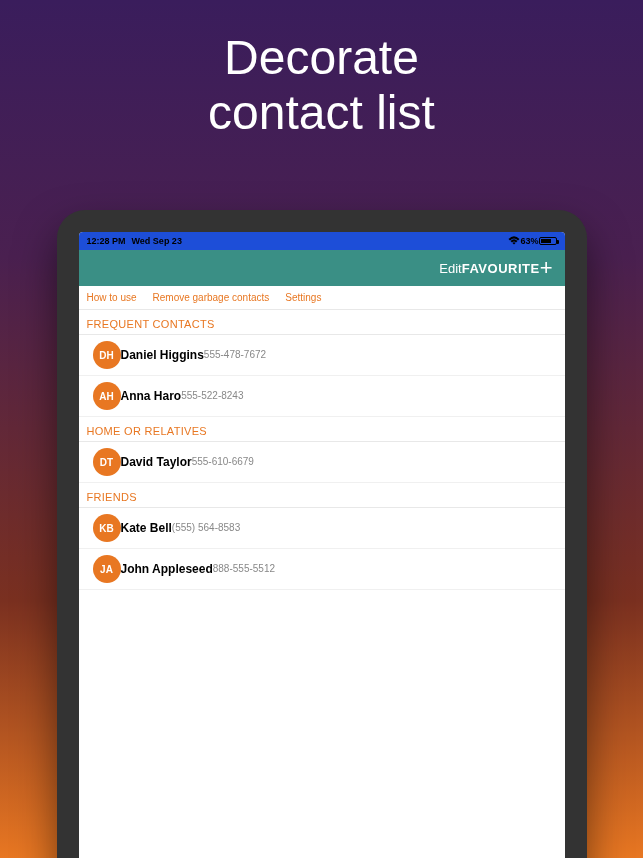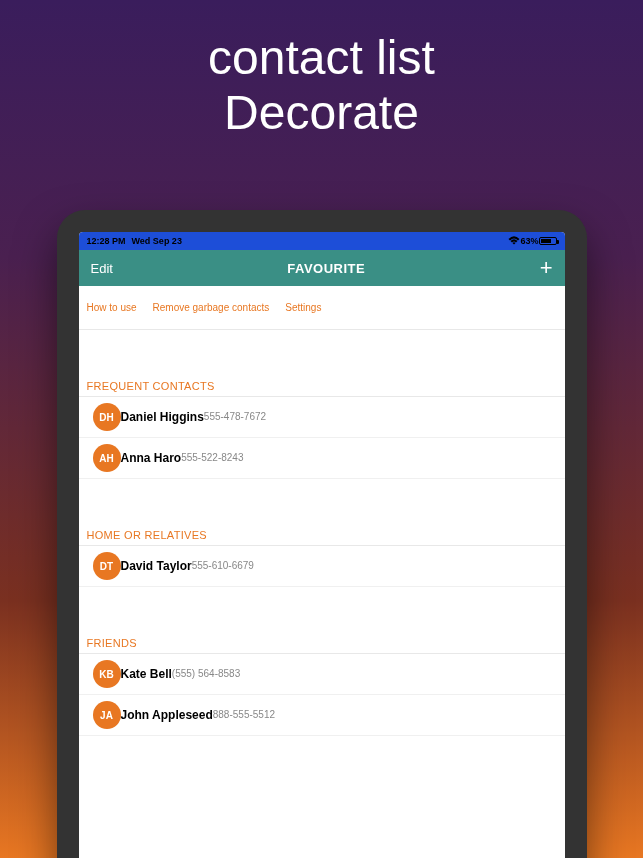--- a/index.html
+++ b/index.html
@@ -51,48 +51,47 @@
       font-weight: 600;
       color: #000000;
     }
     .status-left { display: flex; gap: 6px; }
     .status-right { display: flex; align-items: center; gap: 0; }
     .nav-bar {
       height: 36px;
       background: #3a8f85;
       display: flex;
       align-items: center;
-      justify-content: space-between;
+      justify-content: flex-end;
       padding: 0 12px;
       color: #ffffff;
     }
     .nav-edit { font-size: 13px; font-weight: 400; }
     .nav-title { font-size: 13px; font-weight: 600; letter-spacing: 0.5px; }
     .nav-add { font-size: 22px; font-weight: 300; line-height: 1; }
     .toolbar {
-      height: 44px;
+      height: 24px;
       background: #ffffff;
       display: flex;
       align-items: center;
       gap: 16px;
       padding: 0 8px;
       border-bottom: 1px solid #e8e8e8;
       font-size: 10px;
       color: #e87722;
     }
     .toolbar span { cursor: default; }
     .section-header {
       padding: 8px 8px 4px 8px;
       color: #e87722;
       font-size: 11px;
       font-weight: 500;
       letter-spacing: 0.3px;
       border-bottom: 1px solid #e8e8e8;
       background: #ffffff;
-      margin-top: 42px;
     }
     .contact-row {
       display: flex;
       align-items: center;
       padding: 6px 8px 6px 14px;
       border-bottom: 1px solid #f0f0f0;
       background: #ffffff;
     }
     .avatar {
       width: 28px;
@@ -134,22 +133,22 @@
       left: 1px;
       top: 1px;
       bottom: 1px;
       background: #000;
     }
   </style>
 </head>
 <body>
 
 <div class="promo-title">
+  <div>Decorate</div>
   <div>contact list</div>
-  <div>Decorate</div>
 </div>
 
 <div class="device-frame">
   <div class="screen">
 
     <div class="status-bar">
       <div class="status-left">
         <span>12:28 PM</span>
         <span>Wed Sep 23</span>
       </div>

